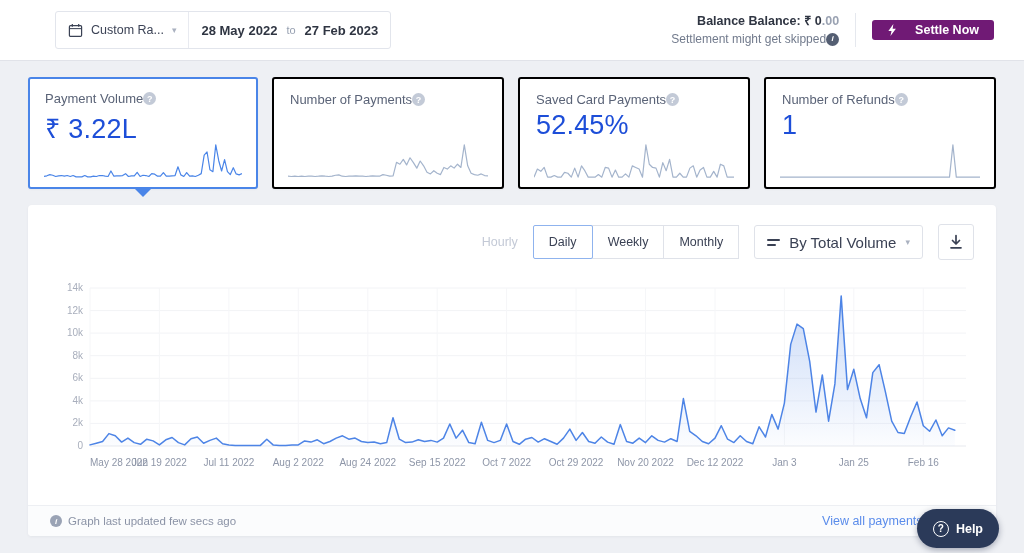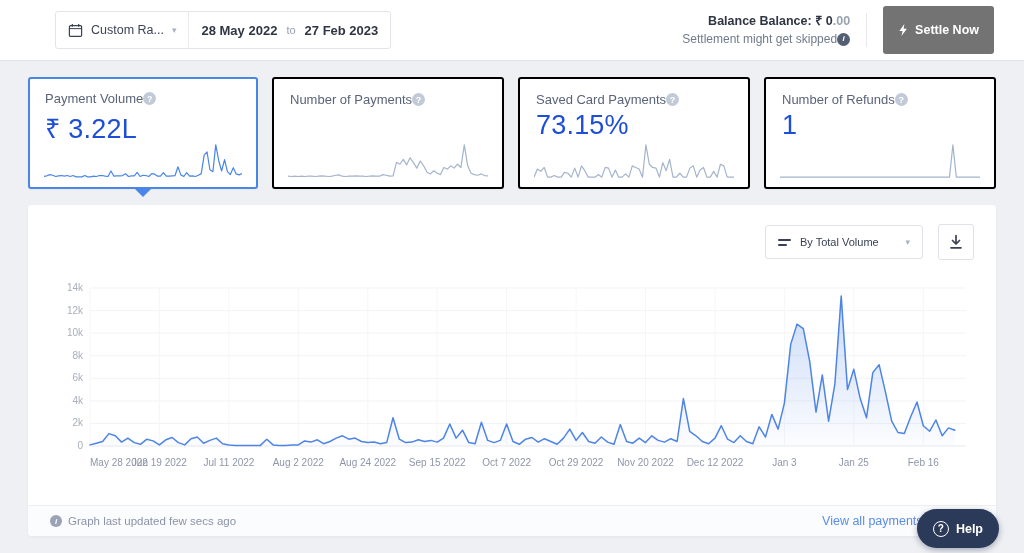--- a/index.html
+++ b/index.html
@@ -34,22 +34,22 @@
   .bal-line1 b{ font-weight:700; }
   .bal-cents{ color:#9aa2b2;font-weight:bold; }
   .bal-line2{ font-size:12px; color:#717a8c; display:flex; align-items:center; justify-content:flex-end; }
   .info-dot{
     width:13px; height:13px; border-radius:50%; background:#545e72; color:#fff;
     font-size:8px; font-weight:700; display:inline-flex; align-items:center; justify-content:center;
     font-style:italic;
   }
   .vdiv{ width:1px; height:34px; background:#e5e8ee; }
   .settle-btn{
-    background:#737373; color:#fff; border:none; border-radius:3px; height:48px;
-    padding:0 15px; font-size:12.5px; font-weight:700; display:flex; align-items:center; gap:7px;
+    background:#701a75; color:#fff; border:none; border-radius:3px; height:20px;
+    padding:0 15px; font-size:12.5px; font-weight:700; display:flex; align-items:center; gap:18px;
     font-family:"Liberation Sans", sans-serif; cursor:pointer;
   }
 
   
   .cards{ display:flex; gap:14px; padding:17px 28px 0; }
   .card{
     flex:1; background:#fff; border:2px solid #000000; border-radius:3px;
     height:112px; position:relative; padding:13px 16px; cursor:pointer;
     box-shadow:0 1px 2px rgba(20,30,60,.03);
   }
@@ -81,21 +81,21 @@
   .tab.disabled{ border-color:transparent; color:#c3c9d6; }
   .tab.active{ border-color:#8fb3ee; position:relative; z-index:2; border-radius:2px; }
   .dropdown{
     height:34px; border:1px solid #dfe2e9; border-radius:3px; background:#fff;
     display:flex; align-items:center; gap:9px; padding:0 12px; min-width:158px; cursor:pointer;
   }
   .sort-icon{ display:flex; flex-direction:column; gap:3px; }
   .sort-icon i{ display:block; height:2px; background:#3a4154; border-radius:1px; }
   .sort-icon i:nth-child(1){ width:13px; }
   .sort-icon i:nth-child(2){ width:9px; }
-  .dd-label{ font-size:11px; color:#3a4154; flex:1; }
+  .dd-label{ font-size:15px; color:#3a4154; flex:1; }
   .dl-btn{
     width:36px; height:36px; border:1px solid #dfe2e9; border-radius:3px; background:#fff;
     display:flex; align-items:center; justify-content:center; cursor:pointer;
   }
 
   .chart-wrap{ padding:10px 22px 0; }
   #main-chart{ display:block; }
   .ytick{ font-size:10px; fill:#a8aebc; font-family:"Liberation Sans", sans-serif; }
   .xtick{ font-size:10px; fill:#8e96a8; font-family:"Liberation Sans", sans-serif; }
 
@@ -183,39 +183,45 @@
     </div>
     <svg class="spark" viewBox="0 0 200 40" preserveAspectRatio="none">
         <polyline points="0.0,36.0 3.4,36.3 6.8,36.0 10.2,36.3 13.6,36.0 16.9,36.3 20.3,36.0 23.7,36.0 27.1,36.3 30.5,36.0 33.9,35.6 37.3,36.0 40.7,36.3 44.1,36.0 47.5,35.0 50.8,34.6 54.2,36.0 57.6,36.3 61.0,36.0 64.4,36.0 67.8,35.6 71.2,36.0 74.6,36.0 78.0,36.3 81.4,36.0 84.7,35.6 88.1,36.0 91.5,36.0 94.9,34.3 98.3,35.0 101.7,36.0 105.1,35.6 108.5,21.4 111.9,23.4 115.3,18.3 118.6,24.1 122.0,16.6 125.4,21.7 128.8,27.5 132.2,20.0 135.6,25.1 139.0,31.9 142.4,33.6 145.8,30.2 149.2,32.9 152.5,34.3 155.9,26.8 159.3,28.5 162.7,25.1 166.1,27.5 169.5,23.4 172.9,26.8 176.3,3.0 179.7,25.1 183.1,32.9 186.4,34.3 189.8,35.0 193.2,33.6 196.6,35.3 200.0,35.6" fill="none" stroke="#a4b4cc" stroke-width="1.2" vector-effect="non-scaling-stroke" stroke-linejoin="round"></polyline>
       </svg>
   </div>
   <div class="card">
     <div class="card-label-row">
       <span class="card-label">Saved Card Payments</span>
       <span class="q-icon">?</span>
     </div>
-    <div class="card-value">73.15%</div>
+    <div class="card-value">52.45%</div>
     <svg class="spark" viewBox="0 0 200 40" preserveAspectRatio="none">
         <polyline points="0.0,37.0 3.4,28.5 6.8,30.9 10.2,26.8 13.6,37.0 16.9,37.0 20.3,35.3 23.7,37.0 27.1,37.0 30.5,31.9 33.9,32.9 37.3,37.0 40.7,27.5 44.1,37.0 47.5,25.1 50.8,30.2 54.2,37.0 57.6,37.0 61.0,37.0 64.4,34.3 67.8,37.0 71.2,26.8 74.6,27.5 78.0,37.0 81.4,29.5 84.7,37.0 88.1,37.0 91.5,33.6 94.9,37.0 98.3,25.1 101.7,26.8 105.1,28.5 108.5,37.0 111.9,3.0 115.3,23.4 118.6,26.8 122.0,27.5 125.4,37.0 128.8,21.7 132.2,30.2 135.6,18.3 139.0,37.0 142.4,37.0 145.8,32.9 149.2,37.0 152.5,37.0 155.9,27.5 159.3,25.1 162.7,37.0 166.1,29.5 169.5,26.8 172.9,37.0 176.3,37.0 179.7,30.9 183.1,37.0 186.4,23.4 189.8,25.1 193.2,37.0 196.6,37.0 200.0,37.0" fill="none" stroke="#a4b4cc" stroke-width="1.2" vector-effect="non-scaling-stroke" stroke-linejoin="round"></polyline>
       </svg>
   </div>
   <div class="card">
     <div class="card-label-row">
       <span class="card-label">Number of Refunds</span>
       <span class="q-icon">?</span>
     </div>
     <div class="card-value">1</div>
     <svg class="spark" viewBox="0 0 200 40" preserveAspectRatio="none">
         <polyline points="0.0,37.0 3.4,37.0 6.8,37.0 10.2,37.0 13.6,37.0 16.9,37.0 20.3,37.0 23.7,37.0 27.1,37.0 30.5,37.0 33.9,37.0 37.3,37.0 40.7,37.0 44.1,37.0 47.5,37.0 50.8,37.0 54.2,37.0 57.6,37.0 61.0,37.0 64.4,37.0 67.8,37.0 71.2,37.0 74.6,37.0 78.0,37.0 81.4,37.0 84.7,37.0 88.1,37.0 91.5,37.0 94.9,37.0 98.3,37.0 101.7,37.0 105.1,37.0 108.5,37.0 111.9,37.0 115.3,37.0 118.6,37.0 122.0,37.0 125.4,37.0 128.8,37.0 132.2,37.0 135.6,37.0 139.0,37.0 142.4,37.0 145.8,37.0 149.2,37.0 152.5,37.0 155.9,37.0 159.3,37.0 162.7,37.0 166.1,37.0 169.5,37.0 172.9,3.0 176.3,37.0 179.7,37.0 183.1,37.0 186.4,37.0 189.8,37.0 193.2,37.0 196.6,37.0 200.0,37.0" fill="none" stroke="#a4b4cc" stroke-width="1.2" vector-effect="non-scaling-stroke" stroke-linejoin="round"></polyline>
       </svg>
   </div>
 </div>
 
 <div class="panel">
   <div class="controls">
+    <div class="tabs">
+      <div class="tab disabled">Hourly</div>
+      <div class="tab active">Daily</div>
+      <div class="tab">Weekly</div>
+      <div class="tab">Monthly</div>
+    </div>
     <div class="dropdown">
       <span class="sort-icon">
           <i></i>
           <i></i>
         </span>
       <span class="dd-label">By Total Volume</span>
       <span class="chev">▾</span>
     </div>
     <div class="dl-btn">
       <svg class="icon-svg" width="16" height="16" viewBox="0 0 16 16">

